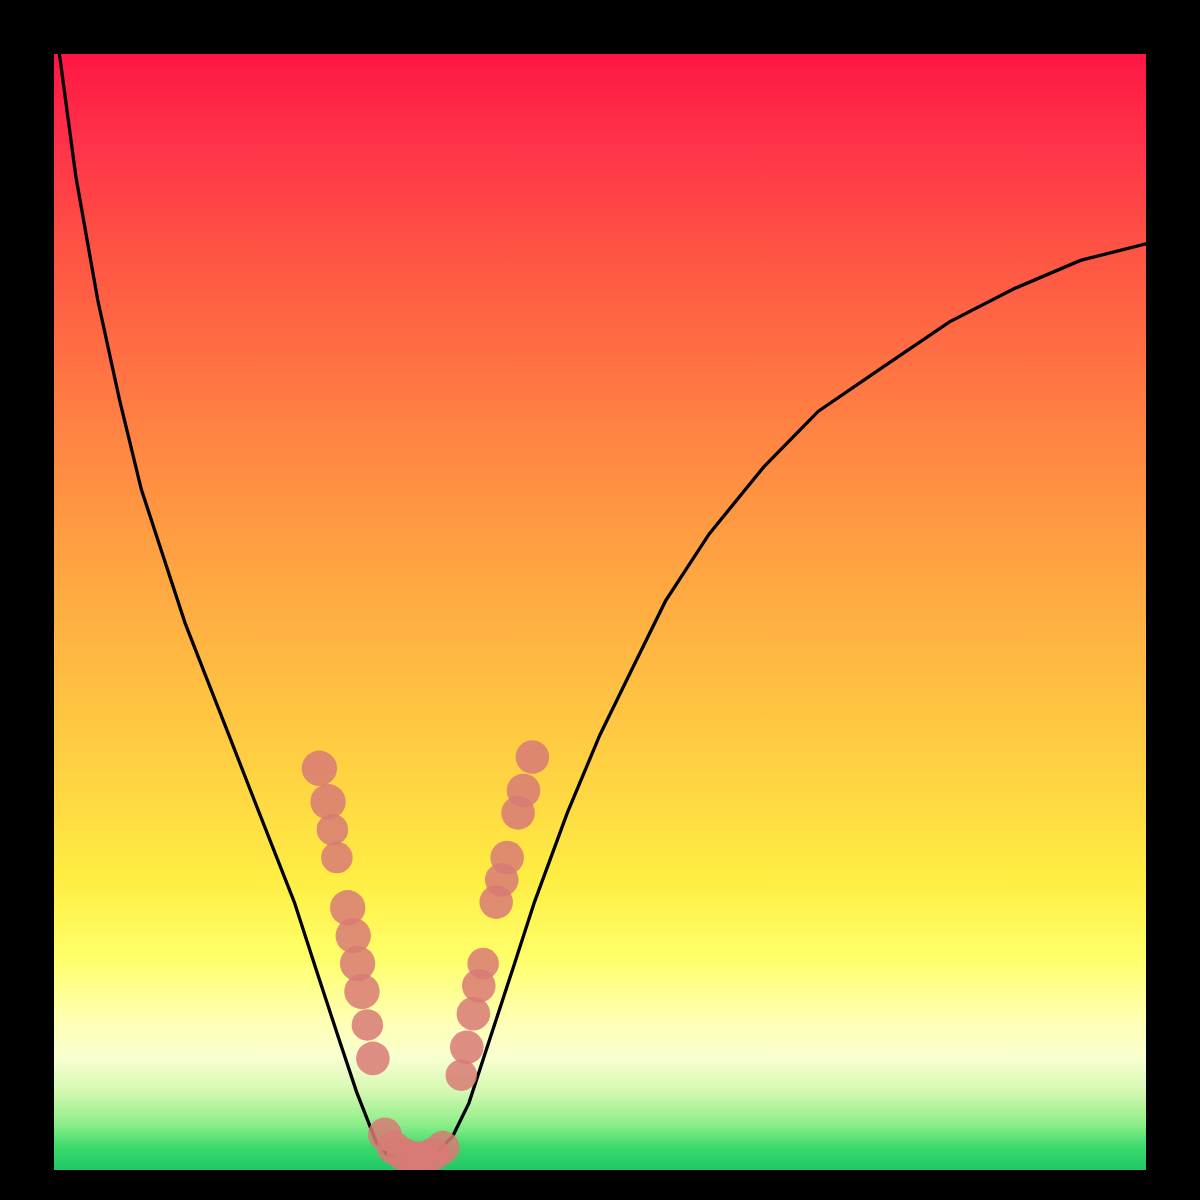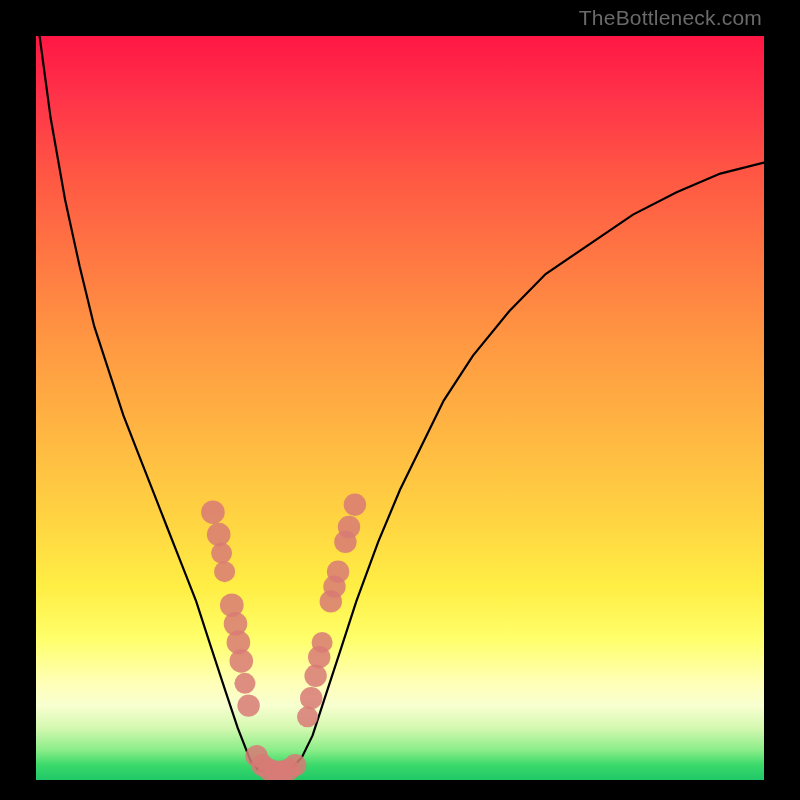--- a/index.html
+++ b/index.html
@@ -87,14 +87,13 @@
           <circle cx="286.1" cy="606.4" r="10.5" class="marker"></circle>
           <circle cx="294.8" cy="565.4" r="11.2" class="marker"></circle>
           <circle cx="298.5" cy="550.6" r="11.2" class="marker"></circle>
           <circle cx="302.1" cy="535.7" r="11.2" class="marker"></circle>
           <circle cx="309.4" cy="505.9" r="11.2" class="marker"></circle>
           <circle cx="313.0" cy="491.0" r="11.2" class="marker"></circle>
           <circle cx="318.9" cy="468.7" r="11.2" class="marker"></circle>
         </g>
     </svg>
   </div>
-  <div class="watermark">TheBottleneck.com</div>
 </div>
 
 </body></html>

